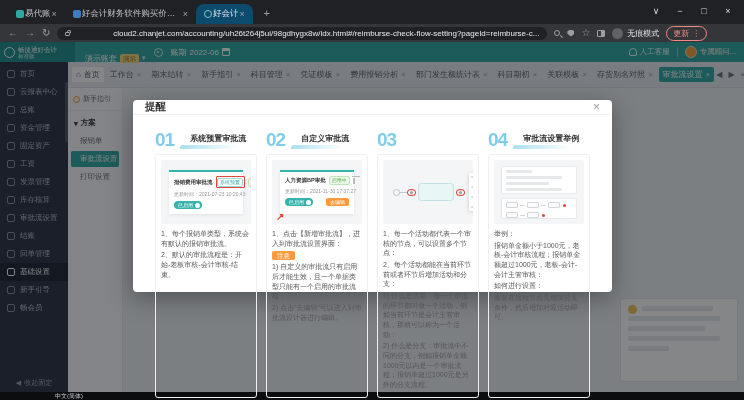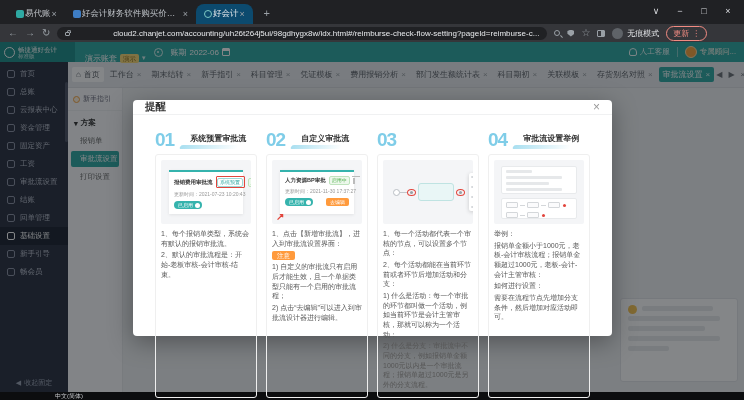--- a/index.html
+++ b/index.html
@@ -88,21 +88,21 @@
   .hbar.w60 { width:60%; } .hbar.w90 { width:90%; } .hbar.w75 { width:75%; } .hbar.w40 { width:40%; }
   .hdot { width:9px; height:9px; border-radius:50%; background:#F6C453; position:absolute; left:7px; top:6px; }
   .hbar.ind { margin-left:14px; width:70%; }
 
   
   .taskbar { position:absolute; left:0; right:0; bottom:0; height:8px; background:#0c0d0f; display:flex; align-items:center; }
   .imetxt { font-size:6px; color:#c7c9cc; margin-left:55px; line-height:8px; }
 
   
   .dim { position:absolute; left:0; right:0; top:42px; bottom:8px; background:rgba(10,14,18,0.50); z-index:5; }
-  .modal { position:absolute; left:133px; top:100px; width:479px; height:236px; background:#fff; border-radius:4px; box-shadow:0 6px 24px rgba(0,0,0,.35); z-index:10; display:flex; flex-direction:column; }
+  .modal { position:absolute; left:133px; top:100px; width:479px; height:192px; background:#fff; border-radius:4px; box-shadow:0 6px 24px rgba(0,0,0,.35); z-index:10; display:flex; flex-direction:column; }
   .mhead { height:24px; display:flex; align-items:center; justify-content:space-between; padding:0 12px; border-bottom:1px solid #f0f1f2; }
   .mtitle { font-size:10.5px; color:#333; font-weight:bold; }
   .mclose { color:#999; font-size:12px; line-height:1; }
   .mbody { flex:1; display:flex; gap:9px; padding:10px 22px 12px; }
   .step { flex:1; min-width:0; display:flex; flex-direction:column; }
   .shead { display:flex; align-items:flex-end; gap:4px; height:24px; margin-bottom:5px; }
   .snum { font-size:19px; font-weight:800; color:#7FCDE8; line-height:19px; letter-spacing:-1px; }
   .sttwrap { position:relative; padding-bottom:4px; }
   .stt { font-size:8px; font-weight:bold; color:#333; white-space:nowrap; position:relative; z-index:1;margin-left:12px; }
   .swoosh { position:absolute; left:2px; bottom:0; height:4px; width:85%; background:linear-gradient(90deg,#A9DFF0,rgba(169,223,240,0)); border-radius:3px; transform:skewX(-25deg); }
@@ -231,37 +231,45 @@
   </div>
 
   <div class="mainrow">
     <div class="sidebar">
       <div class="sitem">
           <i class="sic"></i>
           <span>首页</span>
         </div>
       <div class="sitem">
           <i class="sic"></i>
+          <span>云报表中心</span>
+        </div>
+      <div class="sitem">
+          <i class="sic"></i>
           <span>总账</span>
         </div>
       <div class="sitem">
           <i class="sic"></i>
-          <span>云报表中心</span>
-        </div>
-      <div class="sitem">
-          <i class="sic"></i>
           <span>资金管理</span>
         </div>
       <div class="sitem">
           <i class="sic"></i>
           <span>固定资产</span>
         </div>
       <div class="sitem">
           <i class="sic"></i>
           <span>工资</span>
+        </div>
+      <div class="sitem">
+          <i class="sic"></i>
+          <span>发票管理</span>
+        </div>
+      <div class="sitem">
+          <i class="sic"></i>
+          <span>库存核算</span>
         </div>
       <div class="sitem">
           <i class="sic"></i>
           <span>审批流设置</span>
         </div>
       <div class="sitem">
           <i class="sic"></i>
           <span>结账</span>
         </div>
       <div class="sitem">

